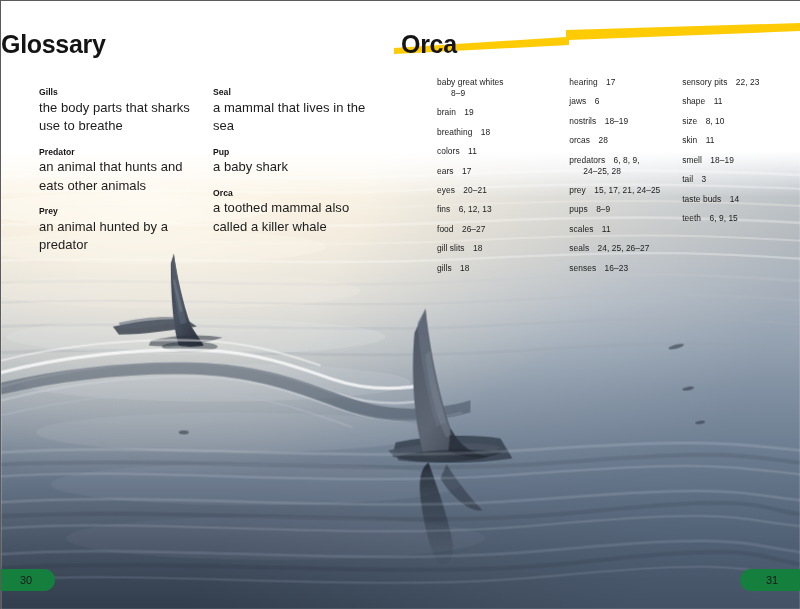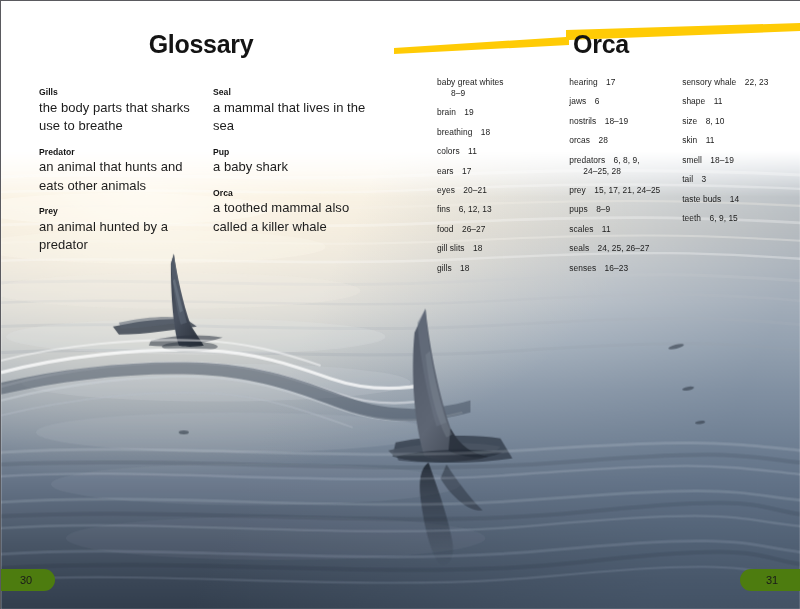--- a/index.html
+++ b/index.html
@@ -34,21 +34,20 @@
   }
   #stripe svg{display:block;width:100%;height:100%;}
 
   
   .page-half{position:absolute;top:0;height:280px;}
   #left-half{left:0;width:400px;}
   #right-half{left:400px;width:400px;}
 
   .section-title{
     position:absolute;top:31px;left:0;width:100%;
-    text-align:center;
     font-size:25px;font-weight:bold;color:#141414;
     letter-spacing:-0.3px;
     line-height:1;
   }
 
   
   #glossary-cols{
     position:absolute;top:86px;left:38px;width:330px;
     display:flex;gap:18px;
   }
@@ -71,21 +70,21 @@
   .ix-col{font-size:8.4px;color:#1c1c1c;line-height:1.3;}
   #ix-col-0{width:115px;}
   #ix-col-1{width:122px;margin-left:26px;}
   #ix-col-2{width:108px;}
   .ix-entry{margin-bottom:8.5px;letter-spacing:0.05px;}
   .ix-cont{padding-left:14px;display:block;}
 
   
   .folio{
     position:absolute;bottom:18px;height:22px;
-    background:#4d7c0f;
+    background:#15803d;
     display:flex;align-items:center;
     font-size:11px;color:#1a1a1a;font-weight:normal;
   }
   #folio-left{
     left:0;width:50px;
     border-radius:0 11px 11px 0;
     justify-content:center;padding-right:4px;
   }
   #folio-right{
     right:0;width:56px;
@@ -329,21 +328,21 @@
           <div class="ix-entry"><span>nostrils</span><span> 18–19</span></div>
           <div class="ix-entry"><span>orcas</span><span> 28</span></div>
           <div class="ix-entry"><span>predators</span><span> 6, 8, 9,</span><span class="ix-cont">24–25, 28</span></div>
           <div class="ix-entry"><span>prey</span><span> 15, 17, 21, 24–25</span></div>
           <div class="ix-entry"><span>pups</span><span> 8–9</span></div>
           <div class="ix-entry"><span>scales</span><span> 11</span></div>
           <div class="ix-entry"><span>seals</span><span> 24, 25, 26–27</span></div>
           <div class="ix-entry"><span>senses</span><span> 16–23</span></div>
         </div>
       <div class="ix-col" id="ix-col-2">
-          <div class="ix-entry"><span>sensory whale</span><span> 22, 23</span></div>
+          <div class="ix-entry"><span>sensory pits</span><span> 22, 23</span></div>
           <div class="ix-entry"><span>shape</span><span> 11</span></div>
           <div class="ix-entry"><span>size</span><span> 8, 10</span></div>
           <div class="ix-entry"><span>skin</span><span> 11</span></div>
           <div class="ix-entry"><span>smell</span><span> 18–19</span></div>
           <div class="ix-entry"><span>tail</span><span> 3</span></div>
           <div class="ix-entry"><span>taste buds</span><span> 14</span></div>
           <div class="ix-entry"><span>teeth</span><span> 6, 9, 15</span></div>
         </div>
     </div>
   </div>

